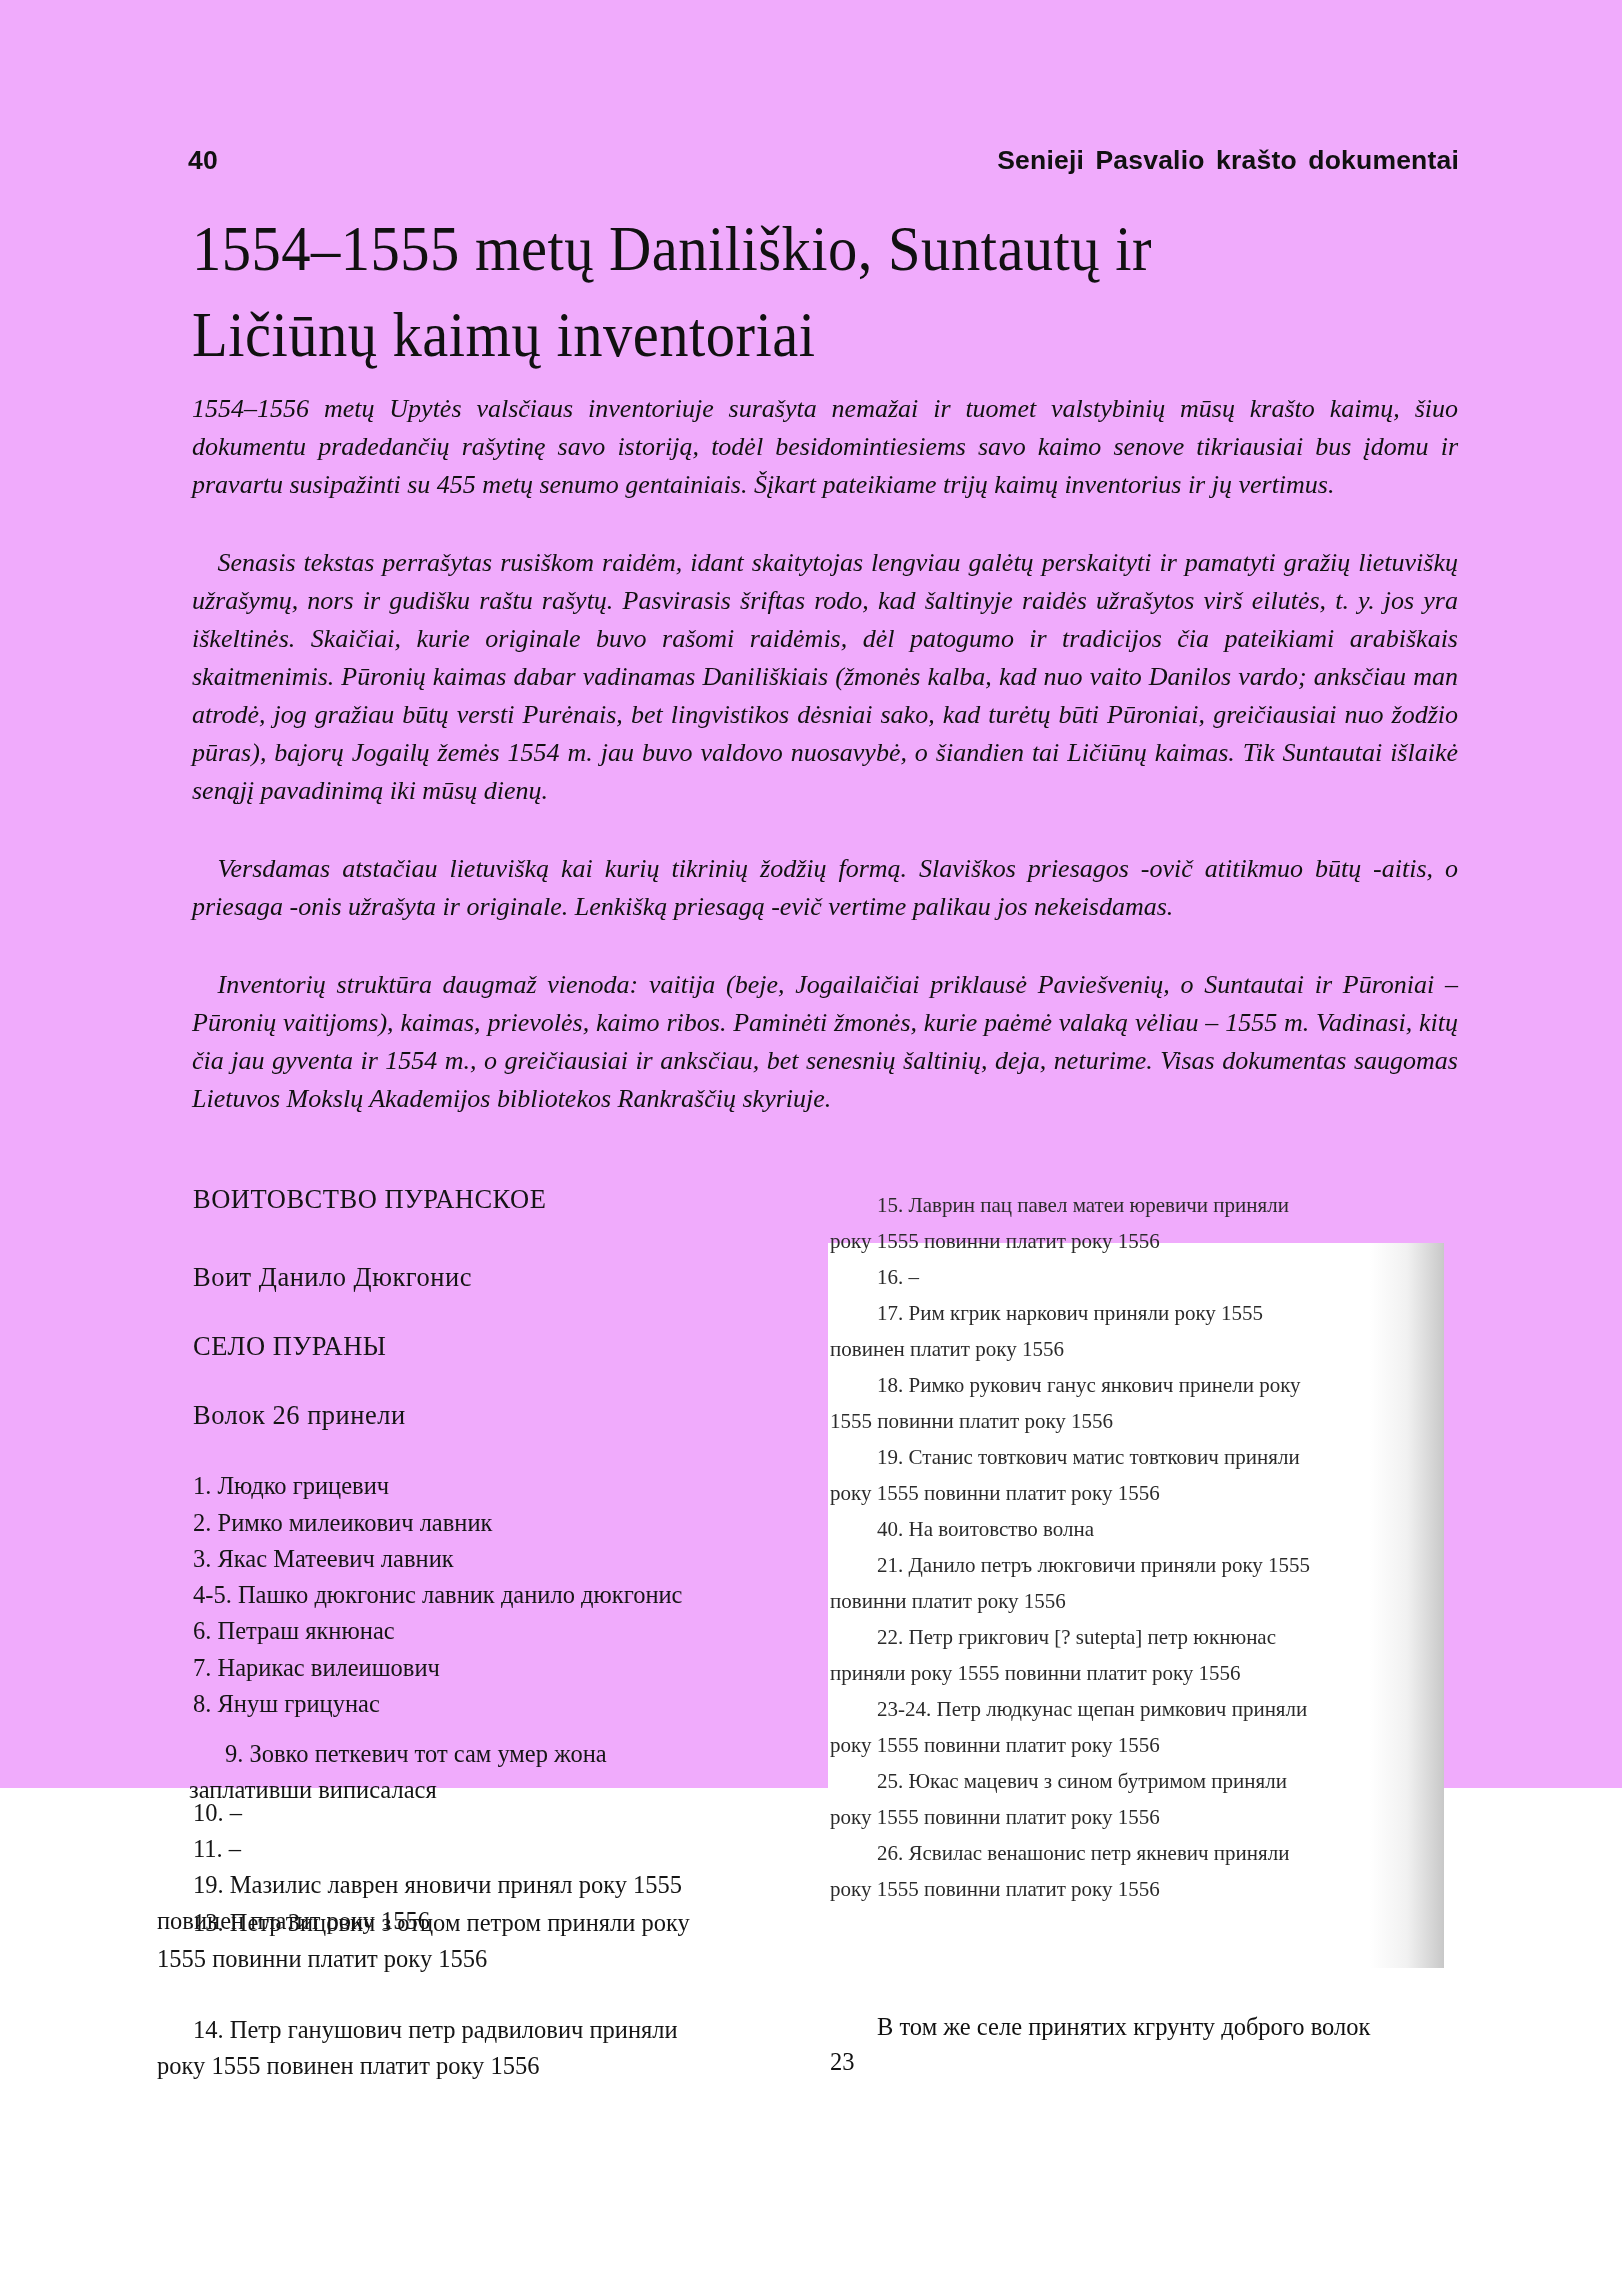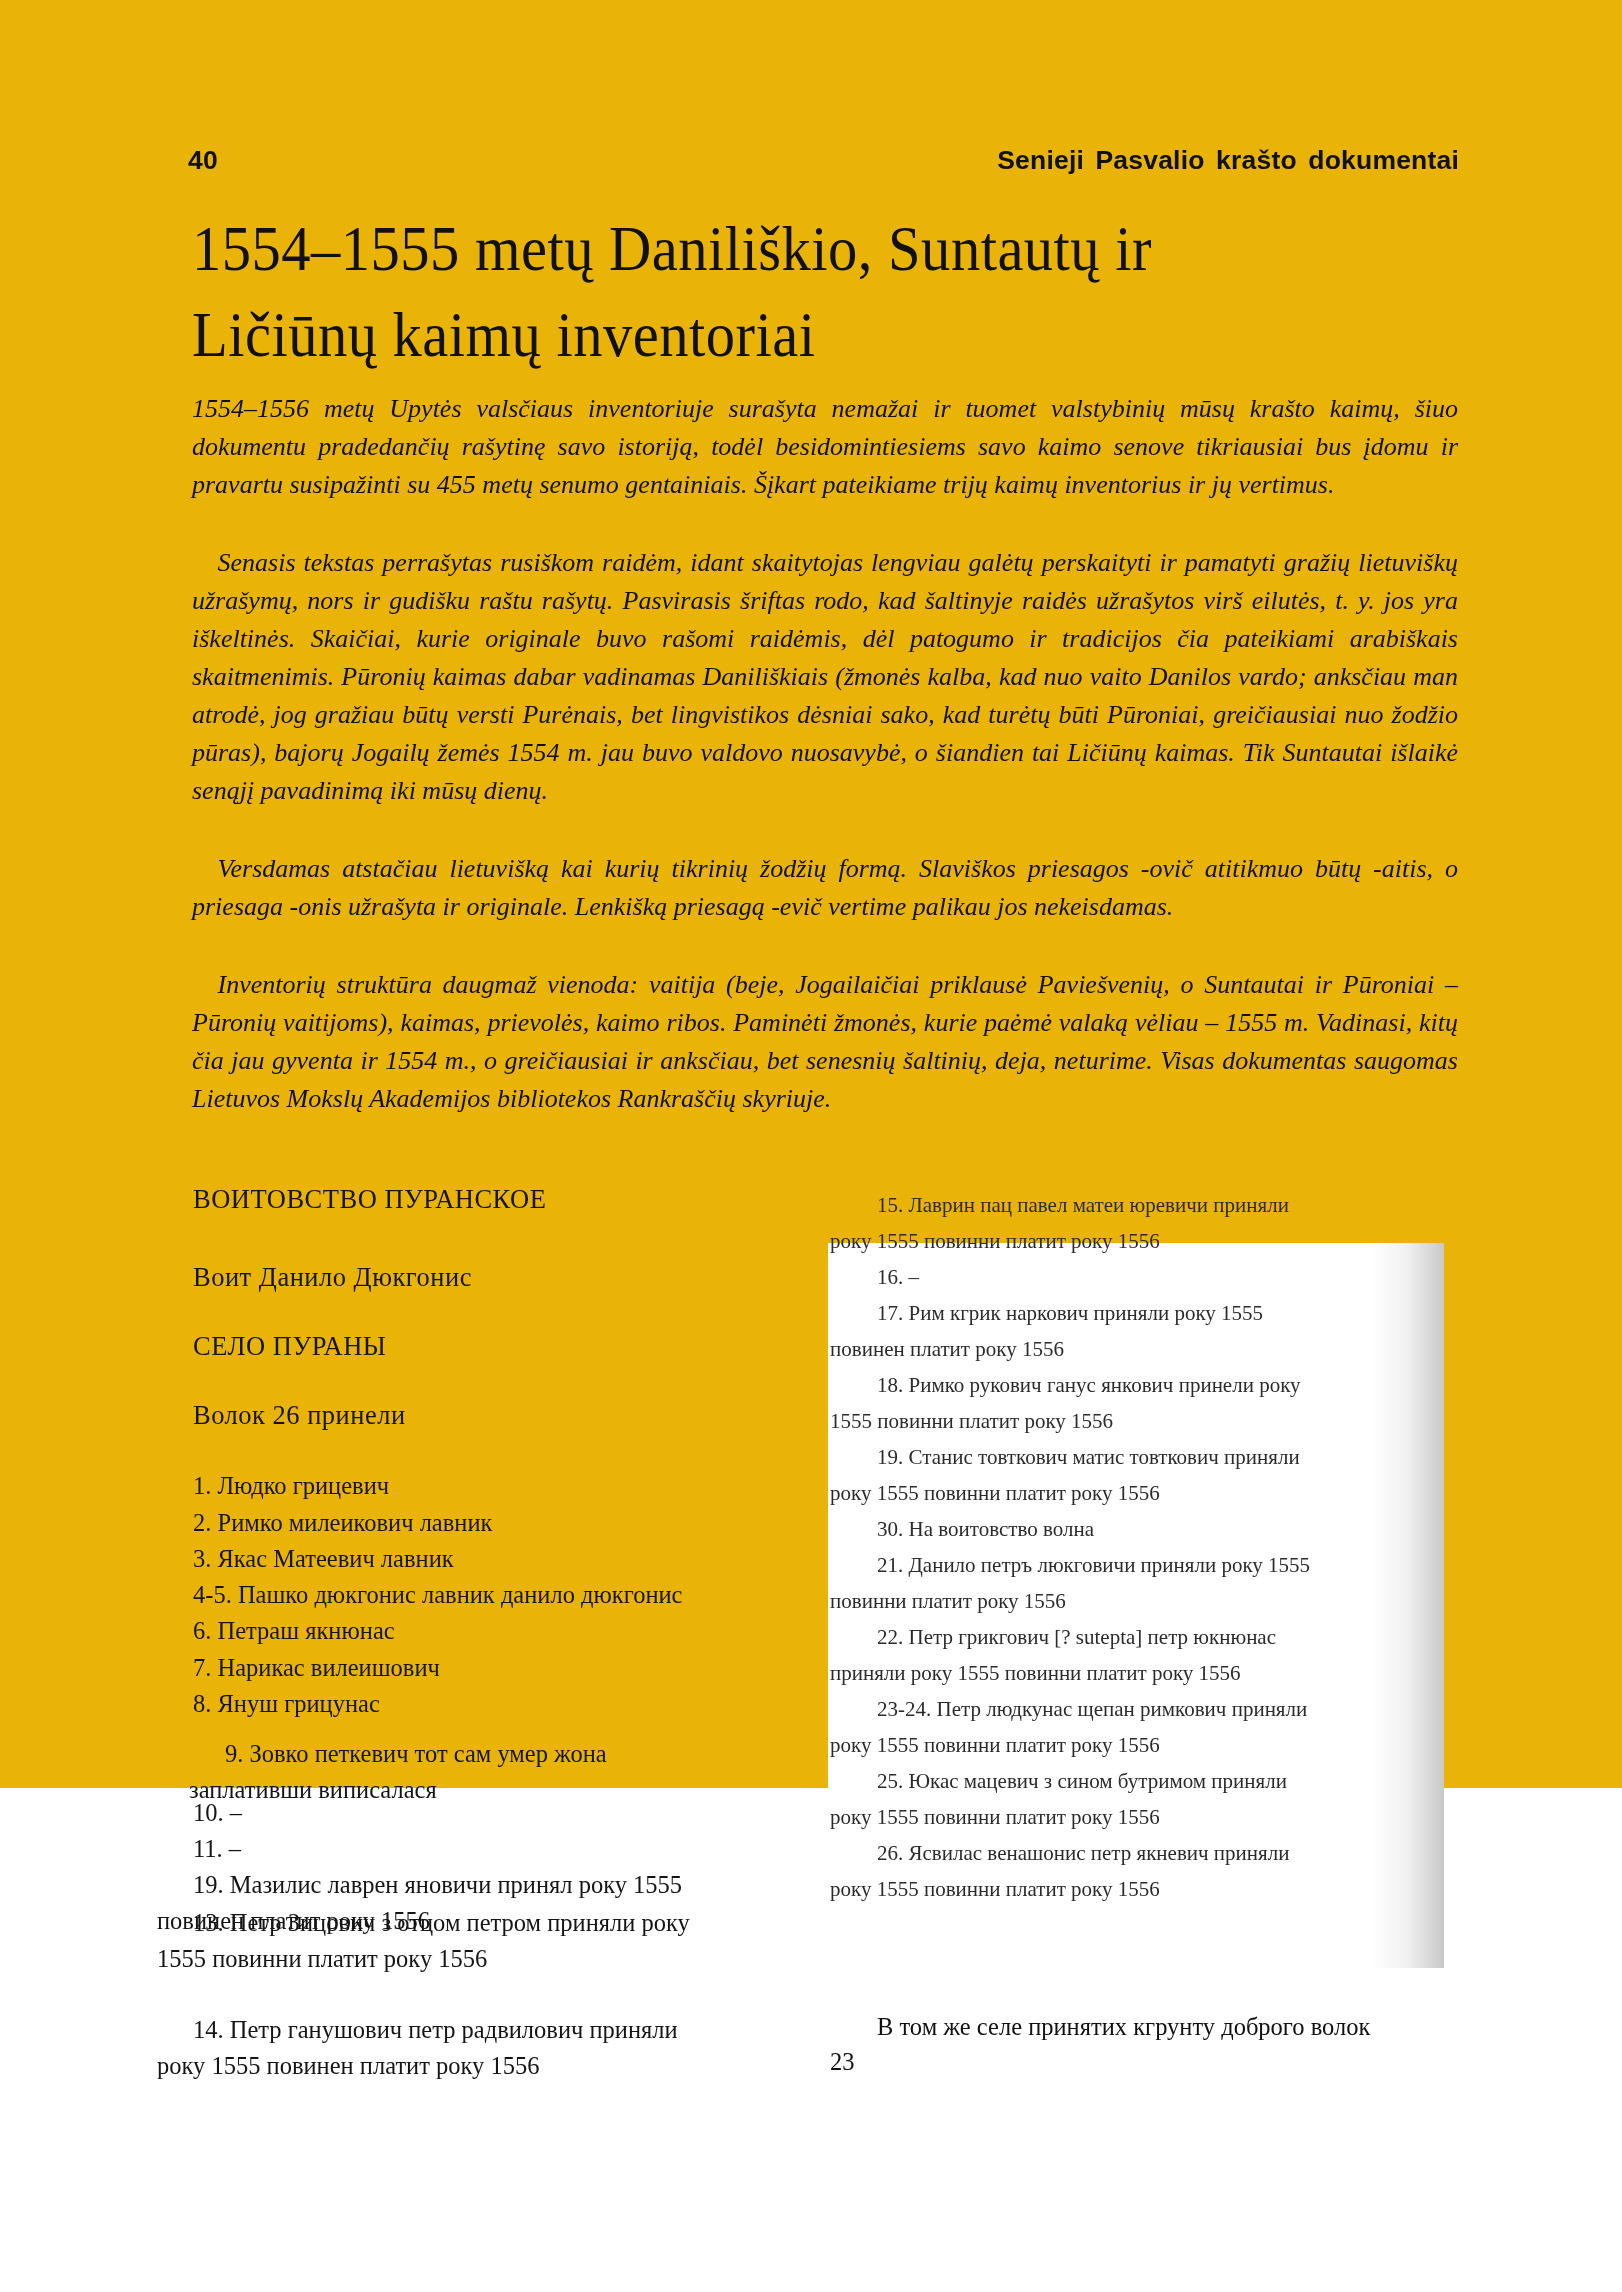--- a/index.html
+++ b/index.html
@@ -1,17 +1,17 @@
 <!DOCTYPE html>
 <html><head>
 <meta charset="utf-8">
 <style>
   html, body { margin: 0; padding: 0; background: #ffffff; }
   body { width: 1622px; height: 2293px; position: relative; overflow: hidden; color: #111; }
-  .page { position: absolute; left: 0; top: 0; width: 1622px; height: 1788px; background: #eab308; text-decoration: underline; }
+  .page { position: absolute; left: 0; top: 0; width: 1622px; height: 1788px; background: #f0abfc; text-decoration: underline; }
 
   .running-head { position: absolute; top: 145px; left: 188px; width: 1271px; height: 39px;
     font-family: "Liberation Sans", sans-serif; font-weight: bold; font-size: 26.5px; letter-spacing: 0.2px; }
   .running-head .folio { position: absolute; left: 0; top: 0; }
   .running-head .title { position: absolute; right: 0; top: 0; word-spacing: 3.9px; }
 
   .doc-title { position: absolute; left: 192px; top: 206px; width: 1255px;
     font-family: "Liberation Serif", serif; font-size: 63px; line-height: 86px; letter-spacing: 0.5px;
     transform: scaleX(0.93); transform-origin: left top; margin: 0; font-weight: normal; }
 
@@ -127,21 +127,21 @@
     </div>
     <div class="entry">
       <span class="first">18. Римко рукович ганус янкович принели року</span>
       <span>1555 повинни платит року 1556</span>
     </div>
     <div class="entry">
       <span class="first">19. Станис товткович матис товткович приняли</span>
       <span>року 1555 повинни платит року 1556</span>
     </div>
     <div class="entry">
-      <span class="first">30. На воитовство волна</span>
+      <span class="first">40. На воитовство волна</span>
     </div>
     <div class="entry">
       <span class="first">21. Данило петръ люкговичи приняли року 1555</span>
       <span>повинни платит року 1556</span>
     </div>
     <div class="entry">
       <span class="first">22. Петр грикгович [? sutepta] петр юкнюнас</span>
       <span>приняли року 1555 повинни платит року 1556</span>
     </div>
     <div class="entry">

